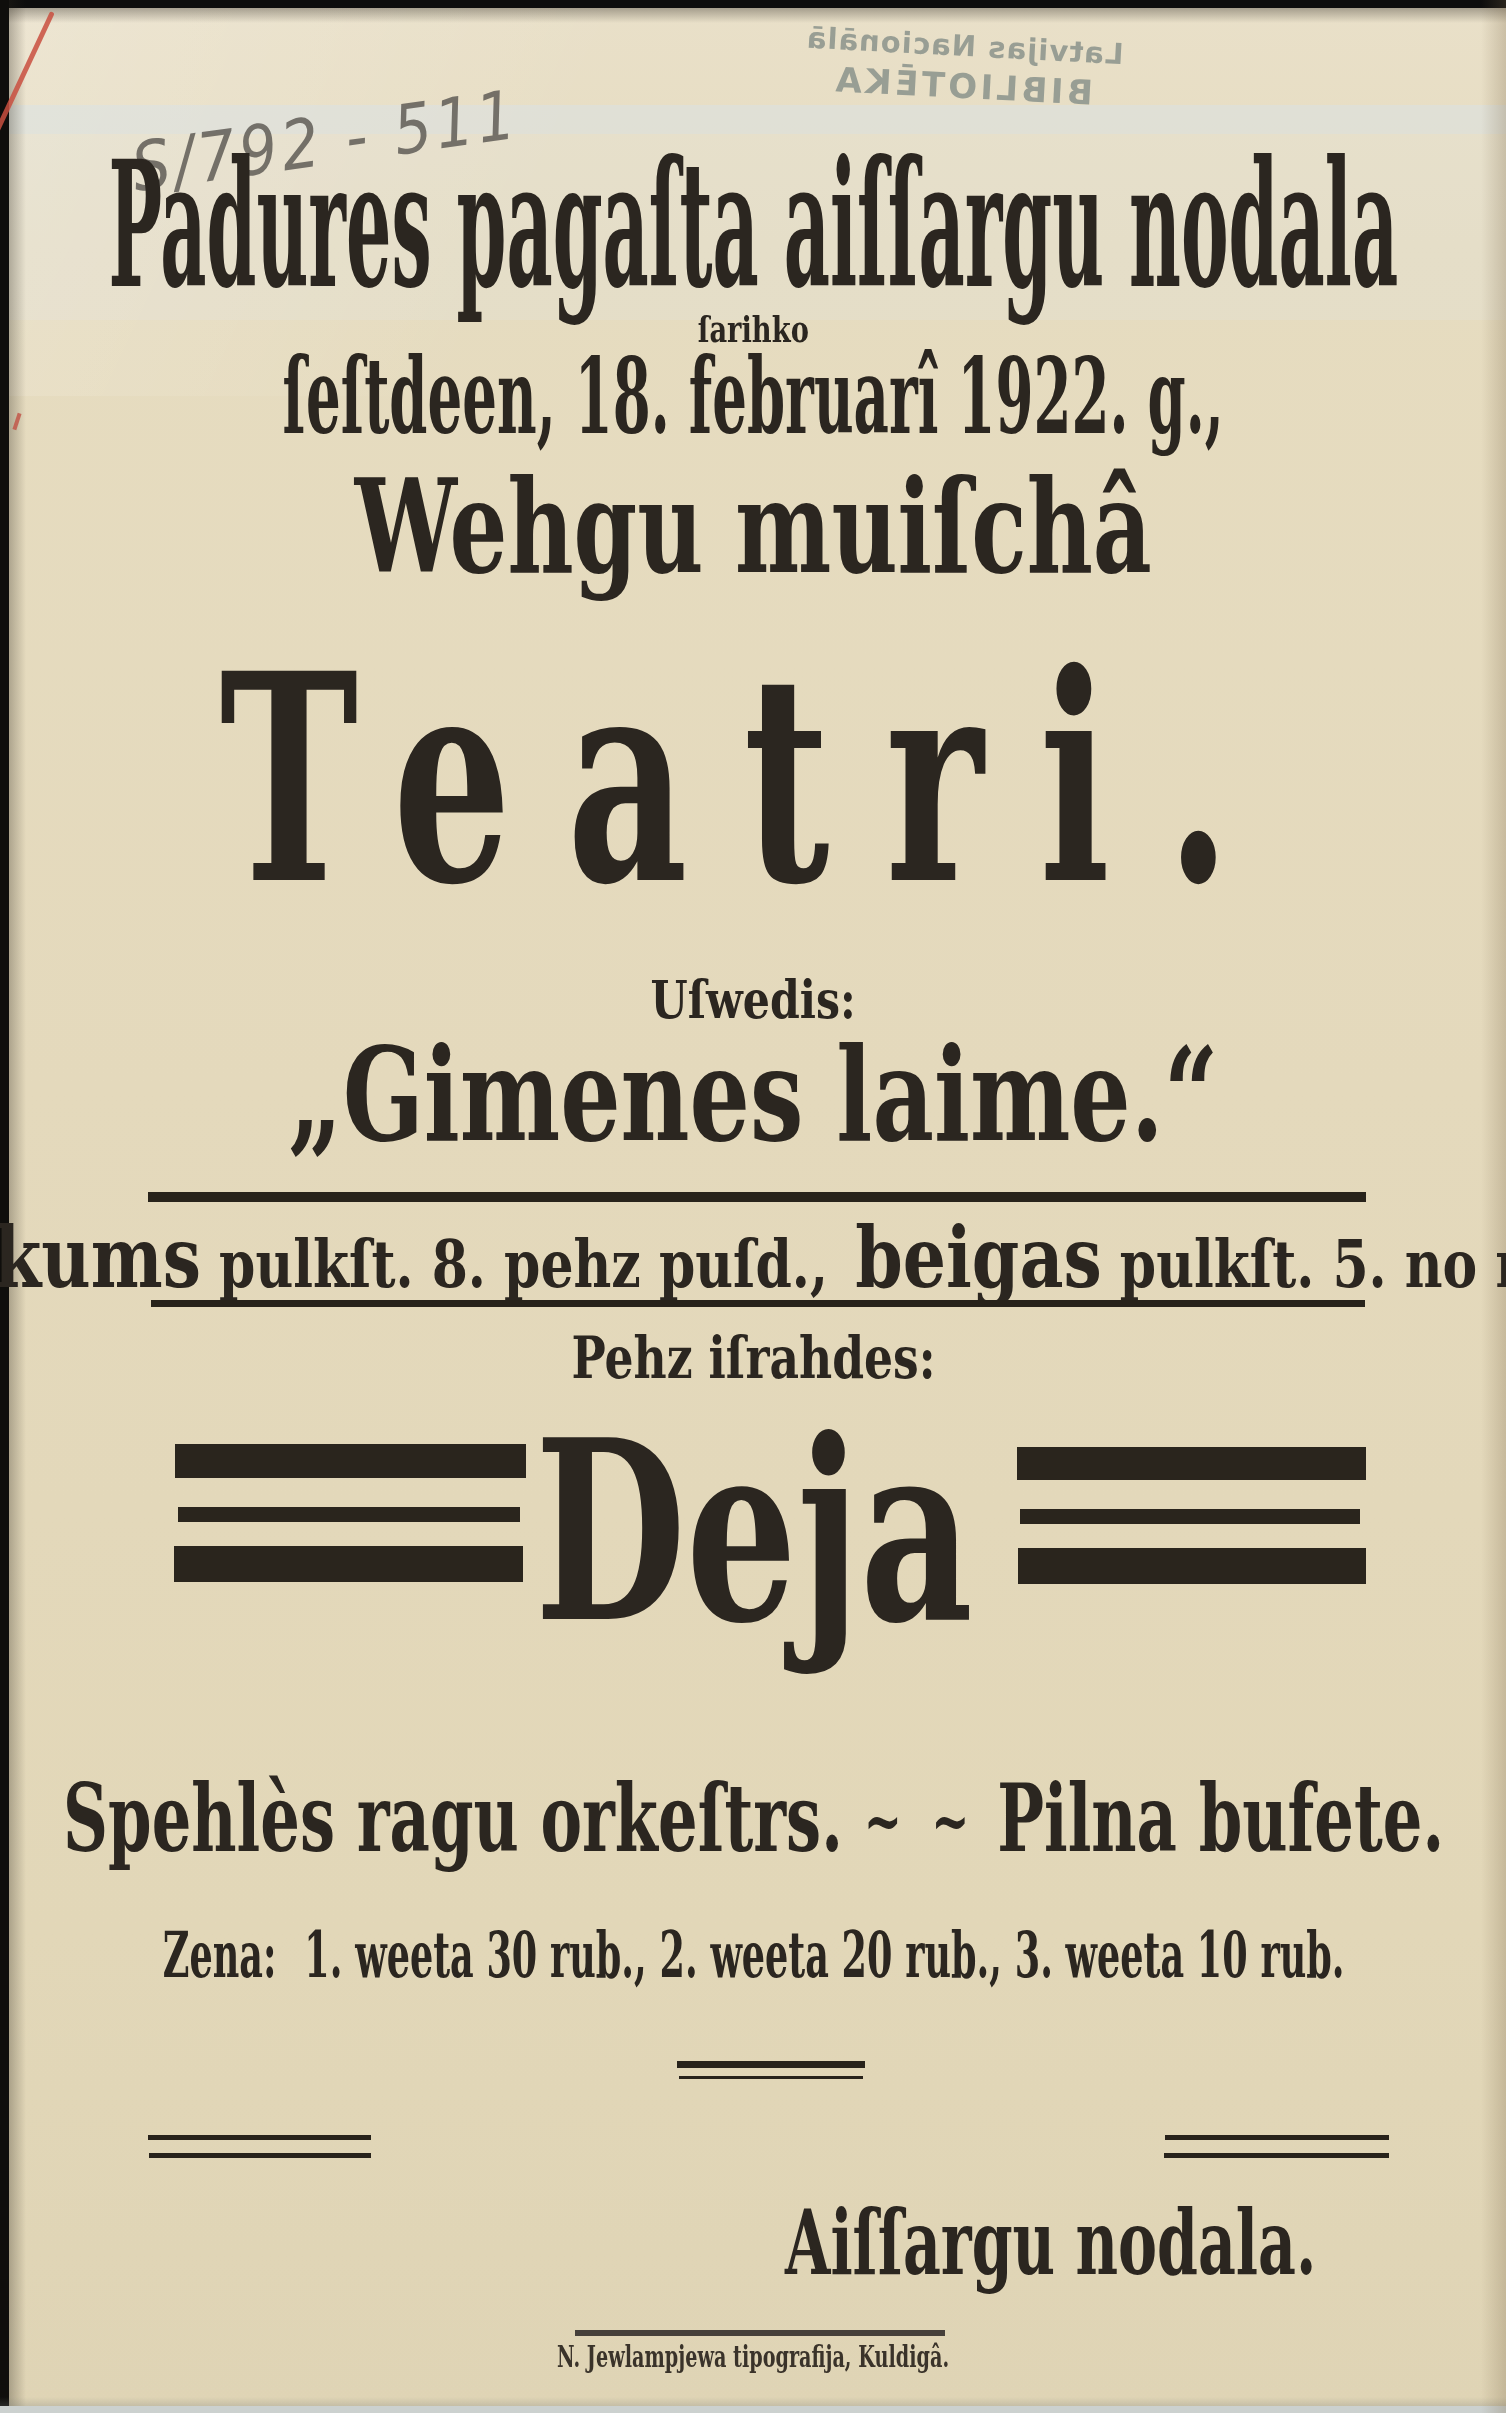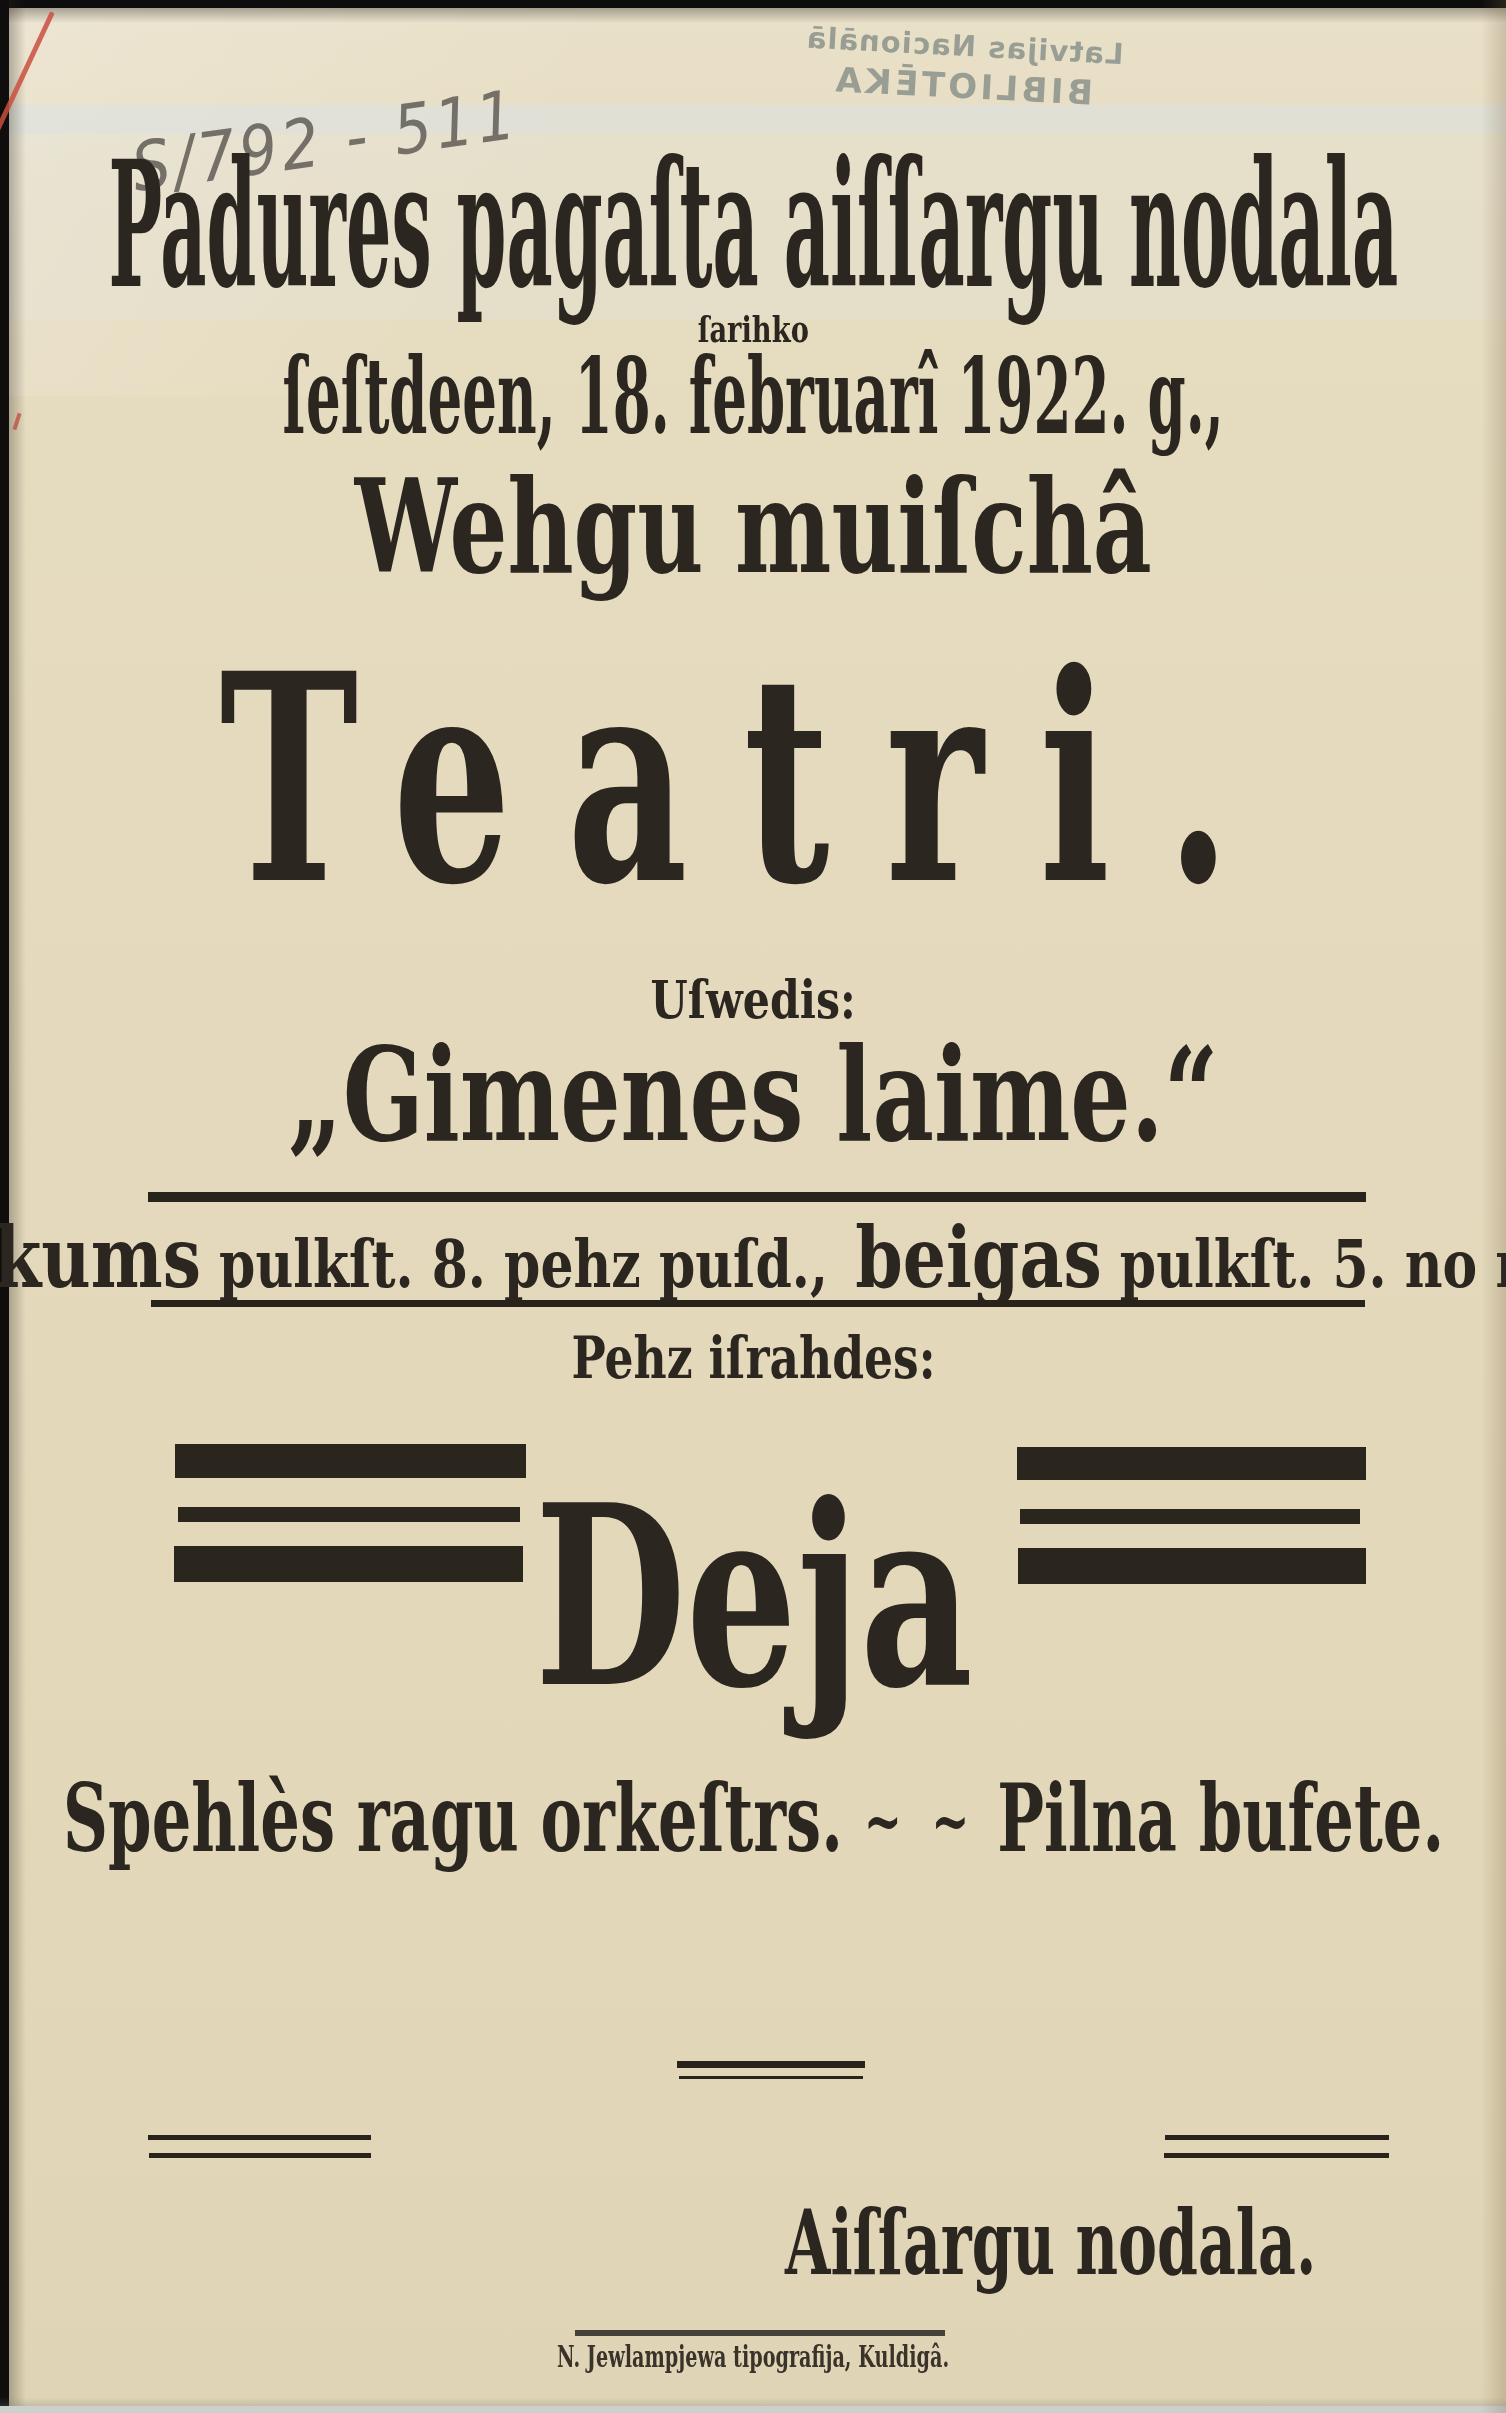--- a/index.html
+++ b/index.html
@@ -139,29 +139,32 @@
     <span>Pehz iſrahdes:</span>
   </div>
 
   <div class="bar" style="left:175px;top:1444px;width:351px;height:34px"></div>
   <div class="bar" style="left:178px;top:1507px;width:342px;height:15.3px"></div>
   <div class="bar" style="left:174px;top:1546px;width:349px;height:36px"></div>
   <div class="bar" style="left:1017px;top:1447px;width:349px;height:33px"></div>
   <div class="bar" style="left:1020px;top:1509px;width:340px;height:15.3px"></div>
   <div class="bar" style="left:1018px;top:1548px;width:348px;height:36px"></div>
 
-  <div class="line deja" style="top:1472px">
+  <div class="line deja" style="top:1407px">
     <span>Deja</span>
   </div>
 
 
   <div class="line spehles" style="top:1772px">
     <span><span>Spehlès ragu orkeſtrs.</span><span class="orn">~ ~</span><span>Pilna bufete.</span></span>
   </div>
 
+  <div class="line zena" style="top:1924px">
+    <span><span>Zena:</span><span class="gap"></span><span>1. weeta 30 rub., 2. weeta 20 rub., 3. weeta 10 rub.</span></span>
+  </div>
 
 
   <div class="rule" style="left:677px;top:2061px;width:188px;height:6.8px"></div>
   <div class="rule" style="left:679px;top:2076px;width:184px;height:2.8px"></div>
 
   <div class="rule" style="left:148px;top:2135px;width:223px;height:5.1px"></div>
   <div class="rule" style="left:149px;top:2153px;width:222px;height:5.1px"></div>
   <div class="rule" style="left:1165px;top:2135px;width:224px;height:5.1px"></div>
   <div class="rule" style="left:1164px;top:2153px;width:225px;height:5.1px"></div>
 

